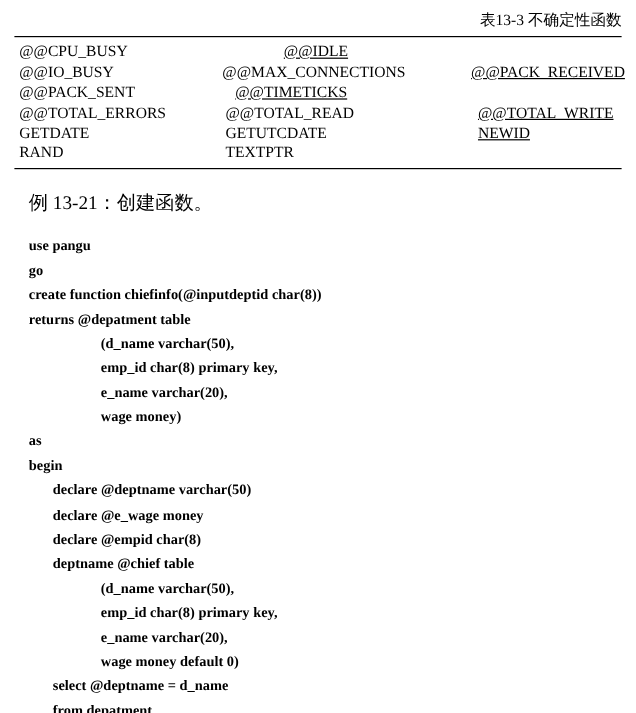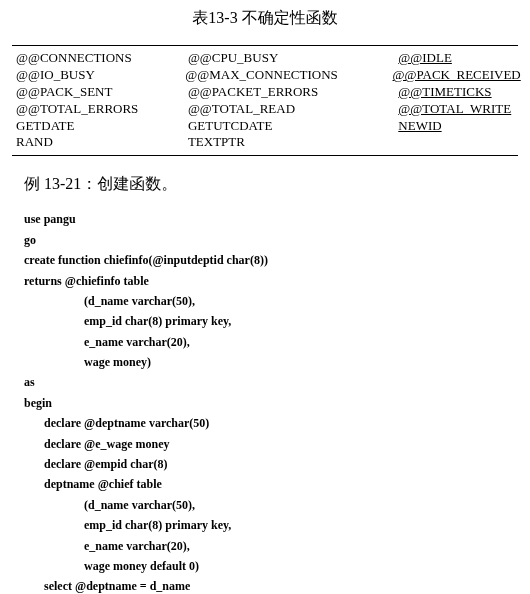--- a/index.html
+++ b/index.html
@@ -6,23 +6,23 @@
     font-family: "Times New Roman", serif;
     font-size: 13px;
     color: #000;
     background: #fff;
     margin: 0;
     padding: 8px 12px;
     width: 530px;
     box-sizing: border-box;
   }
   .table-title {
-    text-align: center;
-    font-size: 16px;
-    margin-bottom: 16px;
+    text-align: right;
+    font-size: 13px;
+    margin-bottom: 4px;
   }
   .func-table {
     border-top: 1px solid #000;
     border-bottom: 1px solid #000;
     padding: 4px 0;
     margin-bottom: 18px;
   }
   .func-row {
     display: flex;
   }
@@ -50,32 +50,30 @@
   .ind1 { padding-left: 20px; }
   .ind2 { padding-left: 60px; }
 </style>
 </head>
 <body>
 
 <div class="table-title">表13-3  不确定性函数</div>
 
 <div class="func-table" id="func-table">
     <div class="func-row">
-      <div class="func-cell col1">@@CONNECTIONS</div>
       <div class="func-cell col2">@@CPU_BUSY</div>
       <div class="func-cell col3">@@IDLE</div>
     </div>
     <div class="func-row">
       <div class="func-cell col1">@@IO_BUSY</div>
       <div class="func-cell col2">@@MAX_CONNECTIONS</div>
       <div class="func-cell col3">@@PACK_RECEIVED</div>
     </div>
     <div class="func-row">
       <div class="func-cell col1">@@PACK_SENT</div>
-      <div class="func-cell col2">@@PACKET_ERRORS</div>
       <div class="func-cell col3">@@TIMETICKS</div>
     </div>
     <div class="func-row">
       <div class="func-cell col1">@@TOTAL_ERRORS</div>
       <div class="func-cell col2">@@TOTAL_READ</div>
       <div class="func-cell col3">@@TOTAL_WRITE</div>
     </div>
     <div class="func-row">
       <div class="func-cell col1">GETDATE</div>
       <div class="func-cell col2">GETUTCDATE</div>
@@ -87,21 +85,21 @@
       <div class="func-cell col3"></div>
     </div>
   </div>
 
 <div class="example-title">例 13-21：创建函数。</div>
 
 <div class="code-block" id="code-block">
     <div class="code-line ">use pangu</div>
     <div class="code-line ">go</div>
     <div class="code-line ">create function chiefinfo(@inputdeptid char(8))</div>
-    <div class="code-line ">returns @chiefinfo table</div>
+    <div class="code-line ">returns @depatment table</div>
     <div class="code-line ind2">(d_name varchar(50),</div>
     <div class="code-line ind2">emp_id char(8) primary key,</div>
     <div class="code-line ind2">e_name varchar(20),</div>
     <div class="code-line ind2">wage money)</div>
     <div class="code-line ">as</div>
     <div class="code-line ">begin</div>
     <div class="code-line ind1">declare @deptname varchar(50)</div>
     <div class="code-line ind1">declare @e_wage money</div>
     <div class="code-line ind1">declare @empid char(8)</div>
     <div class="code-line ind1">deptname @chief table</div>

